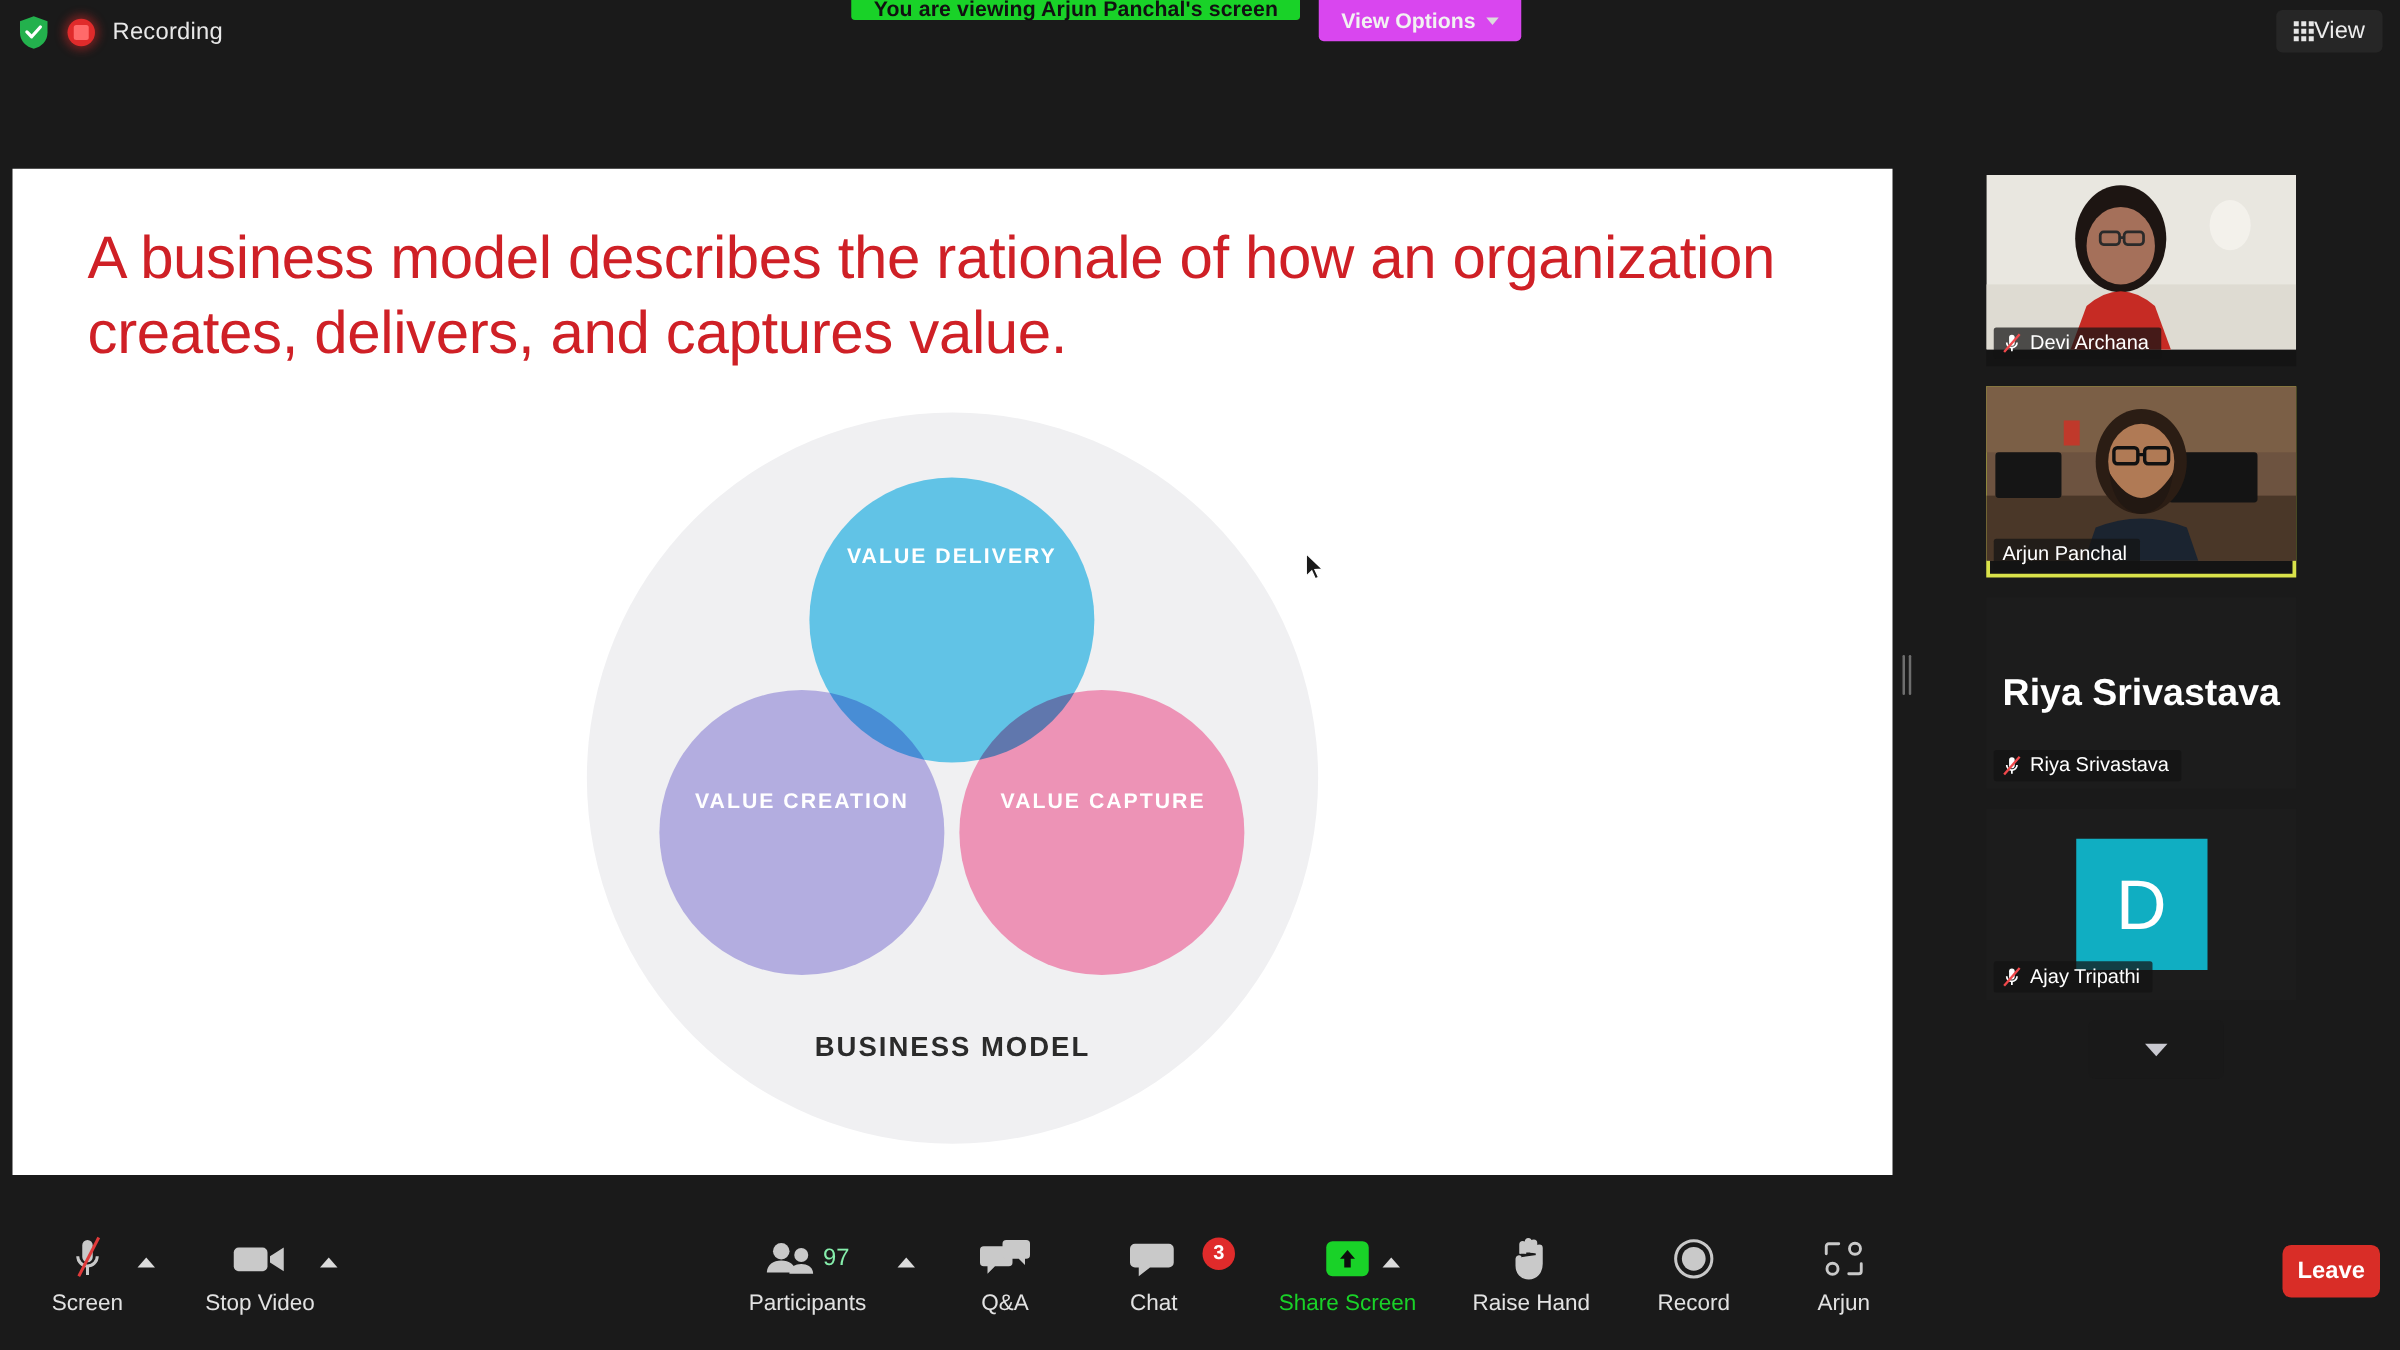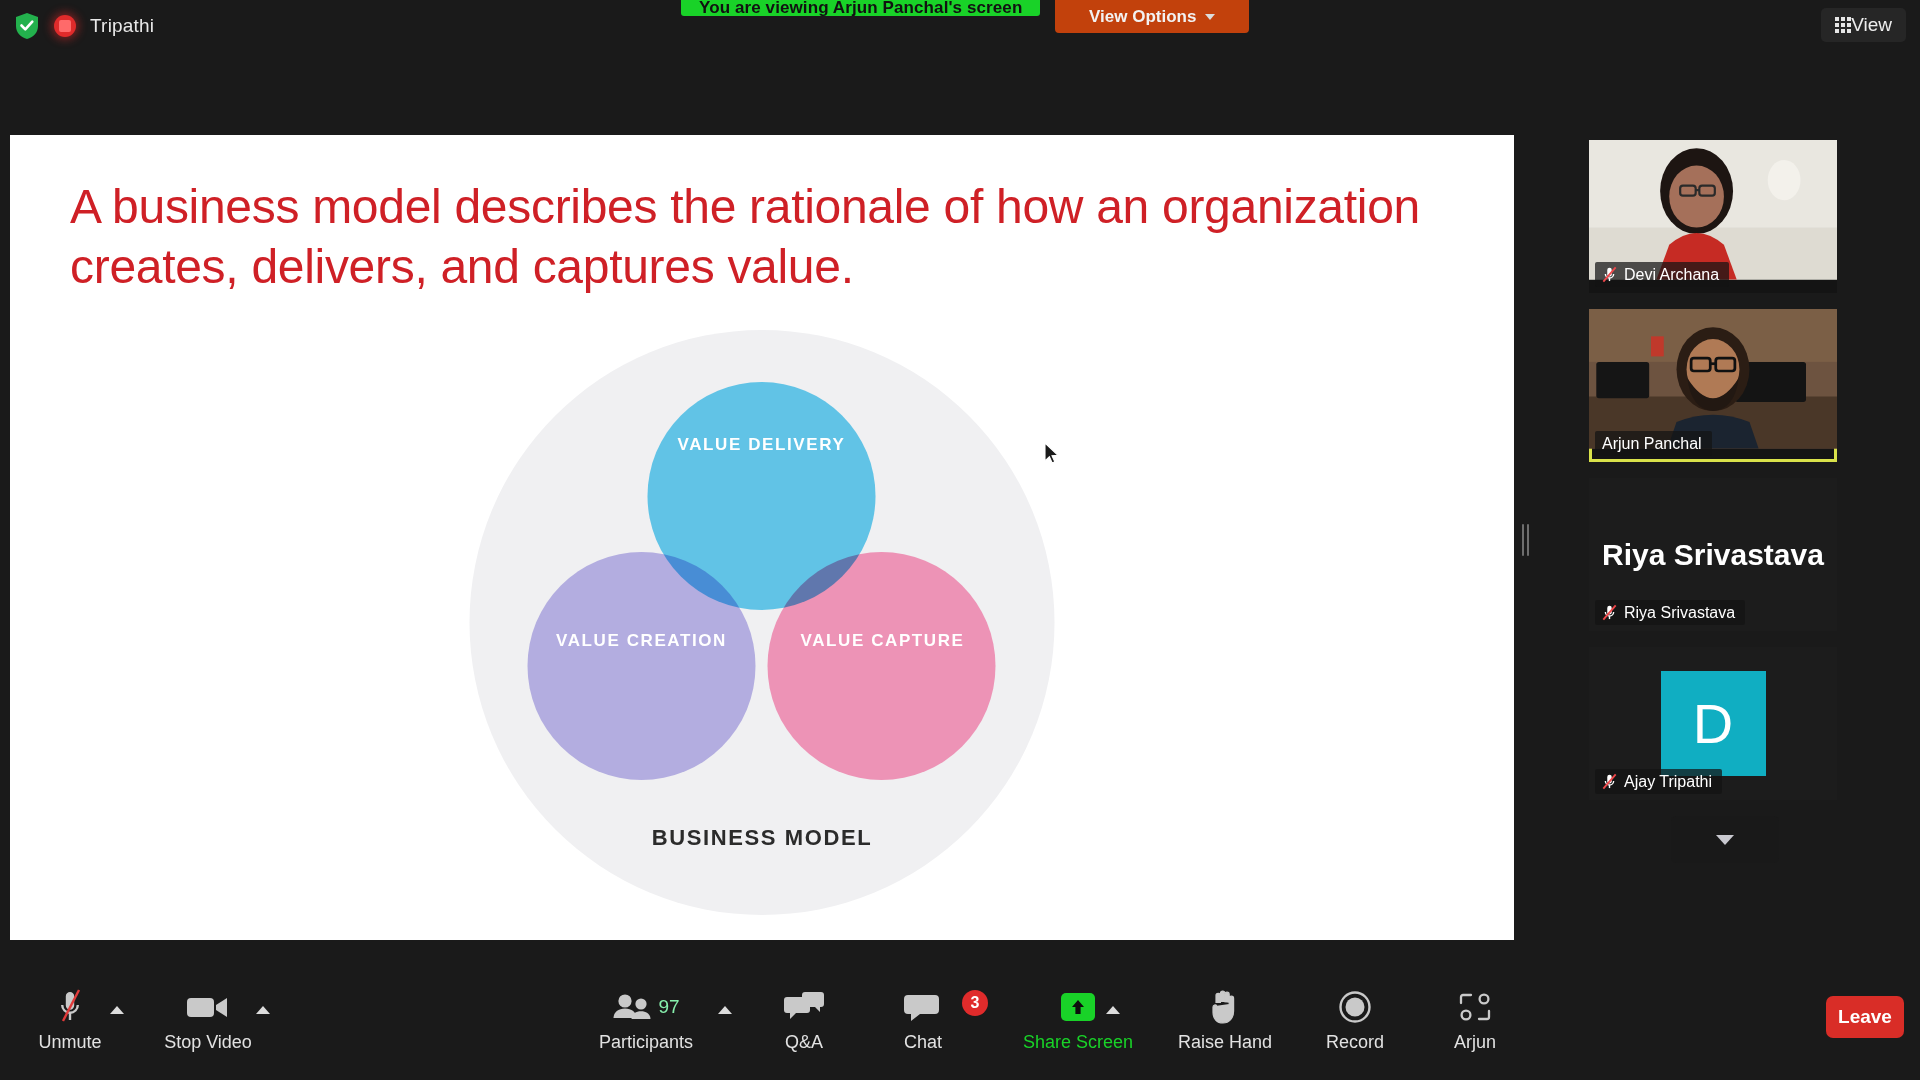--- a/index.html
+++ b/index.html
@@ -17,22 +17,22 @@
   .rec-dot { width:22px; height:22px; border-radius:50%; background:#e02b2b;
     box-shadow:0 0 8px 3px rgba(224,43,43,.45); position:relative; }
   .rec-dot::after { content:""; position:absolute; left:5px; top:5px; width:12px; height:12px;
     border-radius:2px; background:#ff6a6a; }
   .rec-label { color:#e8e8e8; font-size:19px; letter-spacing:.2px; }
 
   .share-banner { position:absolute; left:681px; top:0; height:16px; background:#19d228;
     display:flex; align-items:center; padding:0 18px; border-radius:0 0 3px 3px; }
   .share-banner span { color:#111; font-size:17px; font-weight:bold; letter-spacing:.1px; }
 
-  .view-options { position:absolute; left:1055px; top:0; height:33px; background:#c2410c;
-    display:flex; align-items:center; gap:9px; padding:0 34px; border-radius:0 0 4px 4px; }
+  .view-options { position:absolute; left:1055px; top:0; height:33px; background:#d946ef;
+    display:flex; align-items:center; gap:9px; padding:0 18px; border-radius:0 0 4px 4px; }
   .view-options .vo-label { color:#f2f2f2; font-size:17px; font-weight:bold; }
   .chev-d { width:0;height:0;border-left:5px solid transparent;border-right:5px solid transparent;
     border-top:6px solid #dcdcdc; }
 
   .view-btn { position:absolute; right:14px; top:8px; height:34px; display:flex; align-items:center;
     padding:0 14px; border-radius:5px; background:#262626; }
   .grid-ico { display:grid; grid-template-columns:repeat(3,4px); grid-template-rows:repeat(3,4px);
     gap:2px; }
   .grid-ico i { background:#e6e6e6; display:block; width:4px; height:4px; }
   .view-btn .vb-label { color:#ededed; font-size:19px; }
@@ -116,21 +116,21 @@
   <div class="topbar">
 
     <div class="rec-group">
       <span class="shield">
         <svg width="26" height="28" viewBox="0 0 26 28">
           <path d="M13 1 L24 5 V14 C24 21 19 25.5 13 27 C7 25.5 2 21 2 14 V5 Z" fill="#23b14d"></path>
           <path d="M7.5 13.5 L11.3 17.4 L18.3 9.6" stroke="#fff" stroke-width="2.6" fill="none" stroke-linecap="round" stroke-linejoin="round"></path>
         </svg>
       </span>
       <span class="rec-dot"></span>
-      <span class="rec-label">Tripathi</span>
+      <span class="rec-label">Recording</span>
     </div>
 
     <div class="share-banner">
       <span>You are viewing Arjun Panchal's screen</span>
     </div>
 
     <div class="view-options">
       <span class="vo-label">View Options</span>
       <span class="chev-d"></span>
     </div>
@@ -264,21 +264,21 @@
 
     <div class="tb-item" style="left:22px;">
       <span class="tb-ico">
         <svg width="30" height="40" viewBox="0 0 30 40">
           <path d="M15 5a4.2 4.2 0 0 1 4.2 4.2v9.4A4.2 4.2 0 0 1 15 22.8a4.2 4.2 0 0 1-4.2-4.2V9.2A4.2 4.2 0 0 1 15 5z" fill="#c9c9c9"></path>
           <path d="M7.2 18a7.8 7.8 0 0 0 15.6 0" stroke="#c9c9c9" stroke-width="2.4" fill="none"></path>
           <line x1="15" y1="26" x2="15" y2="33" stroke="#c9c9c9" stroke-width="2.4"></line>
           <line x1="8" y1="34" x2="24" y2="3" stroke="#e03a3a" stroke-width="2.4"></line>
         </svg>
       </span>
-      <span class="tb-label">Unmute</span>
+      <span class="tb-label">Screen</span>
     </div>
     <span class="caret" style="left:110px;"></span>
 
     <div class="tb-item" style="left:160px;">
       <span class="tb-ico">
         <svg width="46" height="30" viewBox="0 0 46 30">
           <rect x="2" y="6" width="27" height="19" rx="4" fill="#c9c9c9"></rect>
           <path d="M31 13 L42 6 V25 L31 18 Z" fill="#c9c9c9"></path>
         </svg>
       </span>

